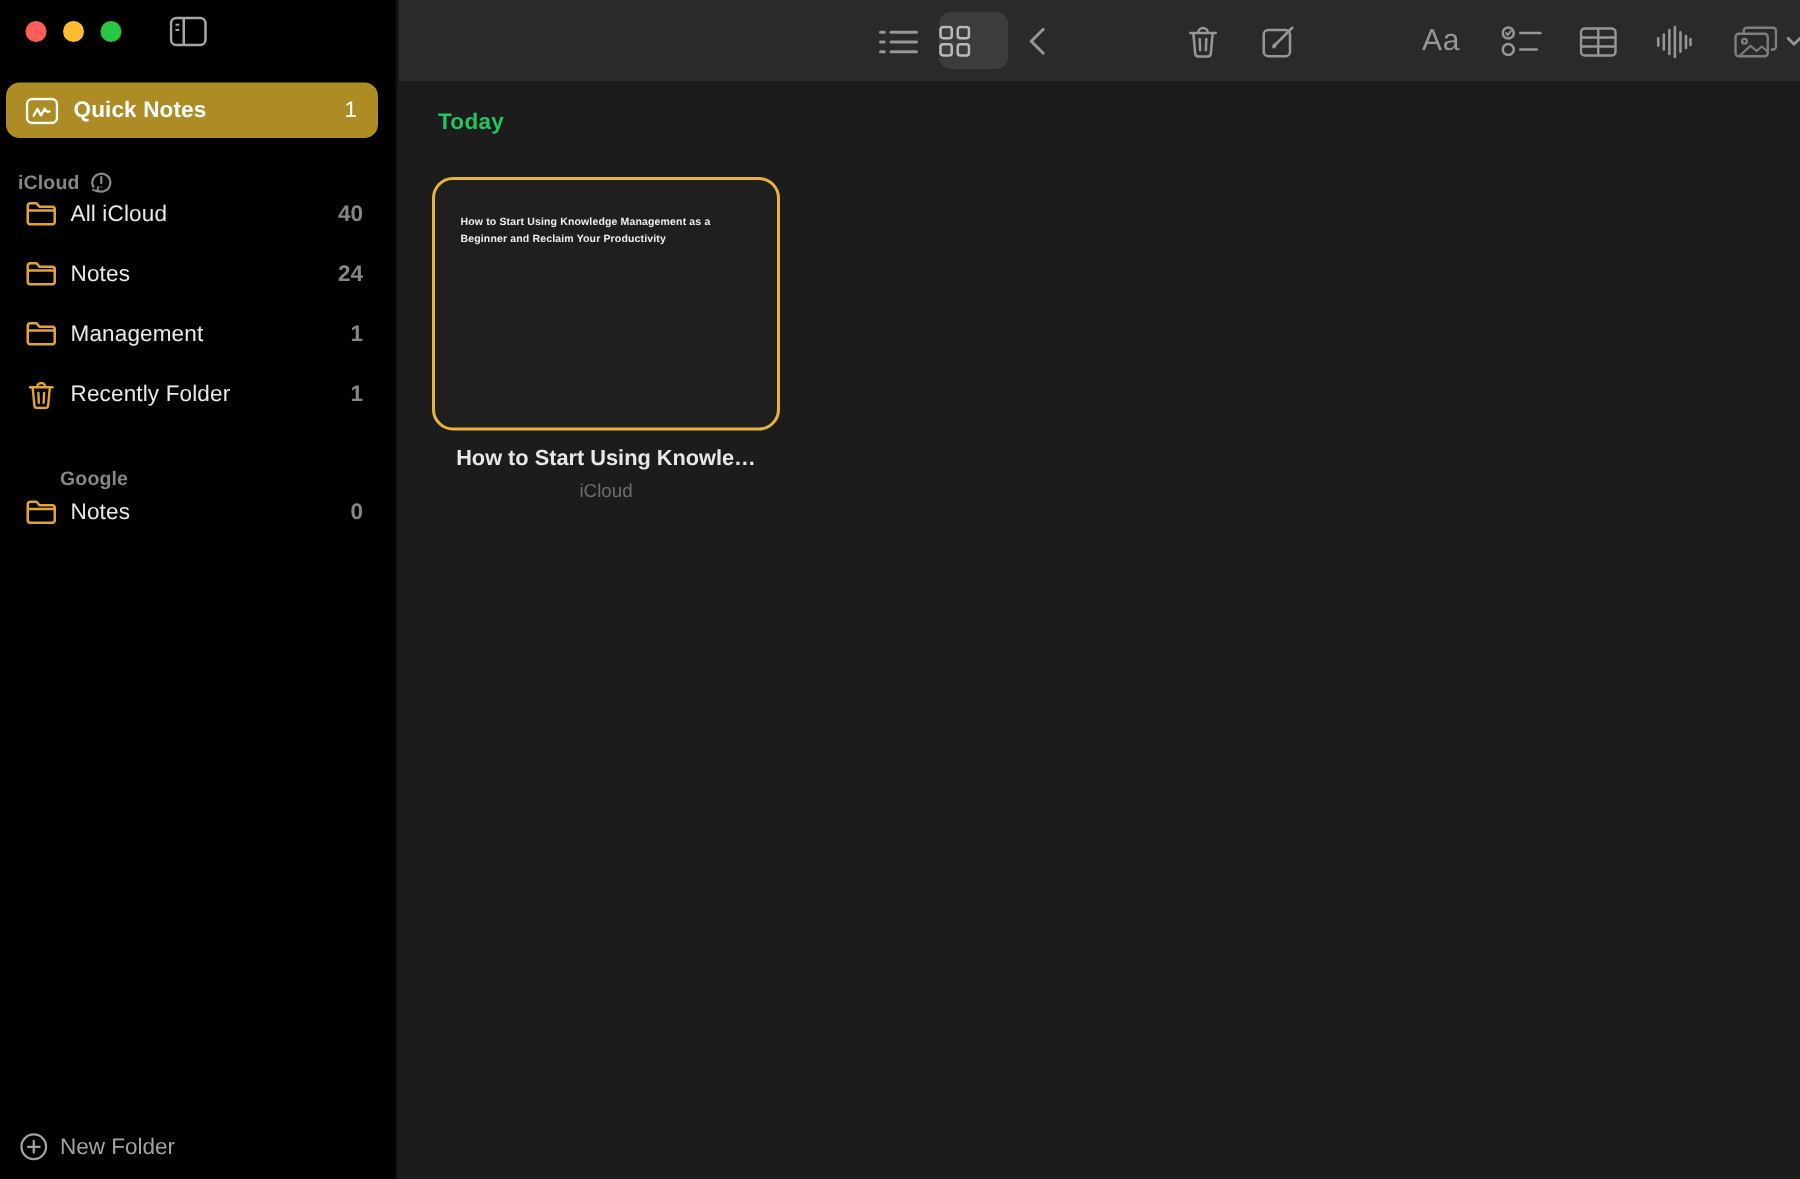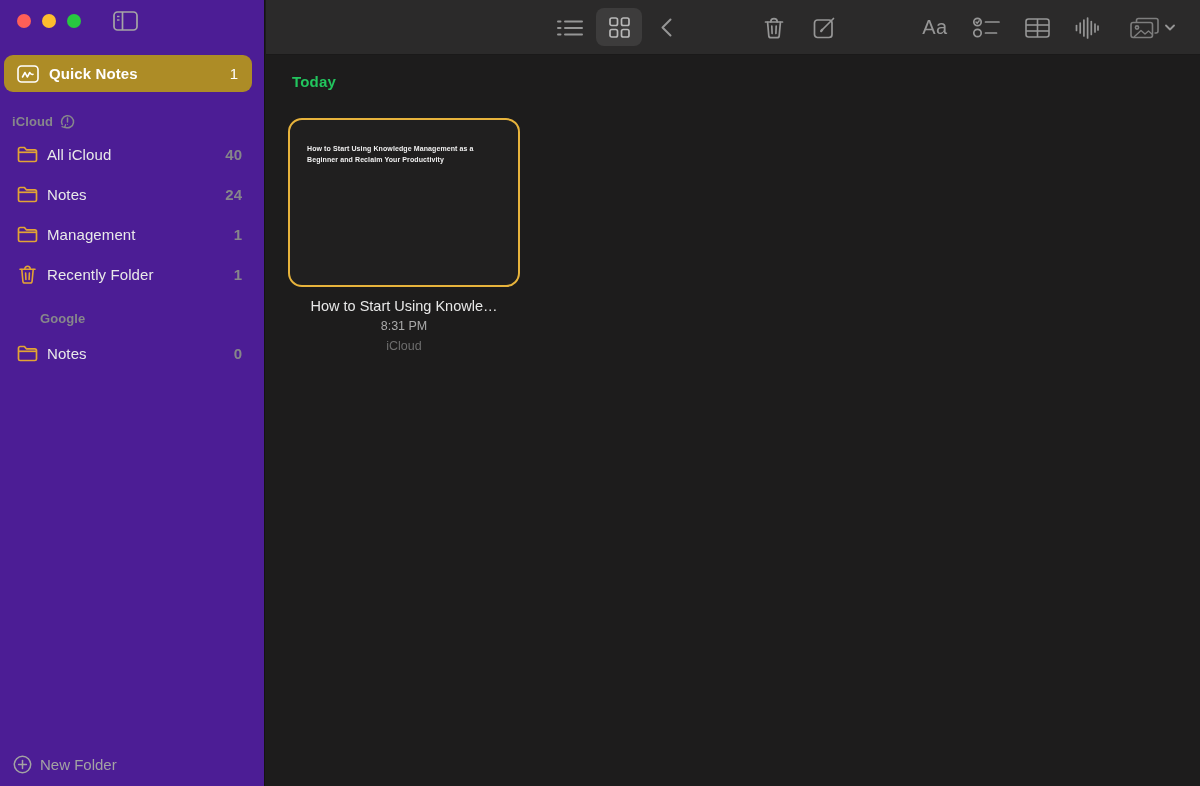--- a/index.html
+++ b/index.html
@@ -8,21 +8,21 @@
     background: #1d1c1c;
     font-family: "Liberation Sans", sans-serif;
     -webkit-font-smoothing: antialiased;
     position: relative;
   }
   svg { display: block; }
 
   
   .sidebar {
     position: absolute; left: 0; top: 0; width: 265px; height: 786px;
-    background: #4c1d95; border-right: 1px solid #141313;
+    background: #000000; border-right: 1px solid #141313;
   }
   .traffic-lights { position: absolute; left: 17px; top: 14px; display: flex; gap: 11px; }
   .tl { width: 14px; height: 14px; border-radius: 50%; }
   .tl-close { background: #ff5f57; }
   .tl-min { background: #febc2e; }
   .tl-zoom { background: #28c840; }
   .sidebar-toggle { position: absolute; left: 113px; top: 10px; color: #a5a5a5; cursor: default; }
 
   .quick-notes-row {
     position: absolute; left: 4px; top: 55px; width: 248px; height: 37px;
@@ -38,42 +38,42 @@
     color: #87878b; font-size: 13px; font-weight: 700;
     padding-left: 12px; letter-spacing: .1px;
   }
   .sec1 { position: absolute; left: 0; top: 113px; width: 265px; }
   .sec2 { position: absolute; left: 0; top: 311px; width: 265px; padding-left: 40px; }
 
   .side-items { position: absolute; left: 0; width: 265px; }
   .items1 { top: 134px; }
   .items2 { top: 333px; }
   .side-item {
-    height: 40px; display: flex; align-items: center;
+    height: 40px; display: flex; align-items: flex-start;
     padding: 0 23px 0 15px; color: #e9e9e9;
   }
   .side-item .si-icon { width: 24px; display: flex; justify-content: center; color: #e3a434; }
   .side-item .si-label { font-size: 15px; font-weight: 500; margin-left: 8px; flex: 1; letter-spacing: .1px; }
   .side-item .si-count { font-size: 15px; color: #86868a; font-weight: bold; }
 
   .new-folder {
     position: absolute; left: 13px; bottom: 7px; height: 30px;
     display: flex; align-items: center; gap: 8px; color: #a3a3a3;
   }
   .new-folder .nf-label { font-size: 15px; }
 
   
   .toolbar {
     position: absolute; left: 266px; top: 0; right: 0; height: 55px;
     background: #2b2a2a; border-bottom: 1px solid #1a1919;
   }
   .tb-item {
     position: absolute; top: 0; height: 55px;
-    display: flex; align-items: center; justify-content: center;
-    color: #969696; cursor: default;
+    display: flex; align-items: center; 
+    color: #969696; cursor: default; margin-left: 30px;
   }
   .gallery-btn {
     width: 46px; height: 38px; top: 8px; border-radius: 8px;
     background: #3d3c3c; color: #b9b9b9;
   }
   .aa-label { font-size: 20px; font-weight: 400; letter-spacing: .5px; }
   .with-chev { gap: 6px; }
 
   
   .main { position: absolute; left: 266px; top: 56px; right: 0; bottom: 0; background: #1d1c1c; }
@@ -85,21 +85,21 @@
     position: absolute; left: 22px; top: 62px; width: 232px; height: 169px;
     background: #201f1f; border: 2px solid #e7b33c; border-radius: 14px;
     padding: 23px 17px 0 17px;
   }
   .note-card .thumb-title {
     color: #f0f0f0; font-size: 7px; font-weight: 700; line-height: 1.6;
     letter-spacing: .1px; max-width: 190px;
   }
   .note-caption { position: absolute; left: 2px; top: 242px; width: 272px; text-align: center; }
   .note-caption .nc-title {
-    color: #e8e8e8; font-size: 14.5px; font-weight: 400;
+    color: #e8e8e8; font-size: 14.5px; font-weight: 700;
     white-space: nowrap; overflow: hidden;
   }
   .note-caption .nc-time { color: #aaaaaa; font-size: 12.5px; margin-top: 5px; }
   .note-caption .nc-account { color: #6e6e6e; font-size: 12.5px; margin-top: 6px; }
 </style>
 </head>
 <body>
 
 <aside class="sidebar">
 
@@ -333,16 +333,15 @@
 
 <main class="main">
   <h2 class="group-title">Today</h2>
 
   <div class="note-card">
     <div class="thumb-title">How to Start Using Knowledge Management as a Beginner and Reclaim Your Productivity</div>
   </div>
 
   <div class="note-caption">
     <div class="nc-title">How to Start Using Knowle…</div>
-    <div class="nc-time">8:31 PM</div>
     <div class="nc-account">iCloud</div>
   </div>
 </main>
 
 </body></html>

